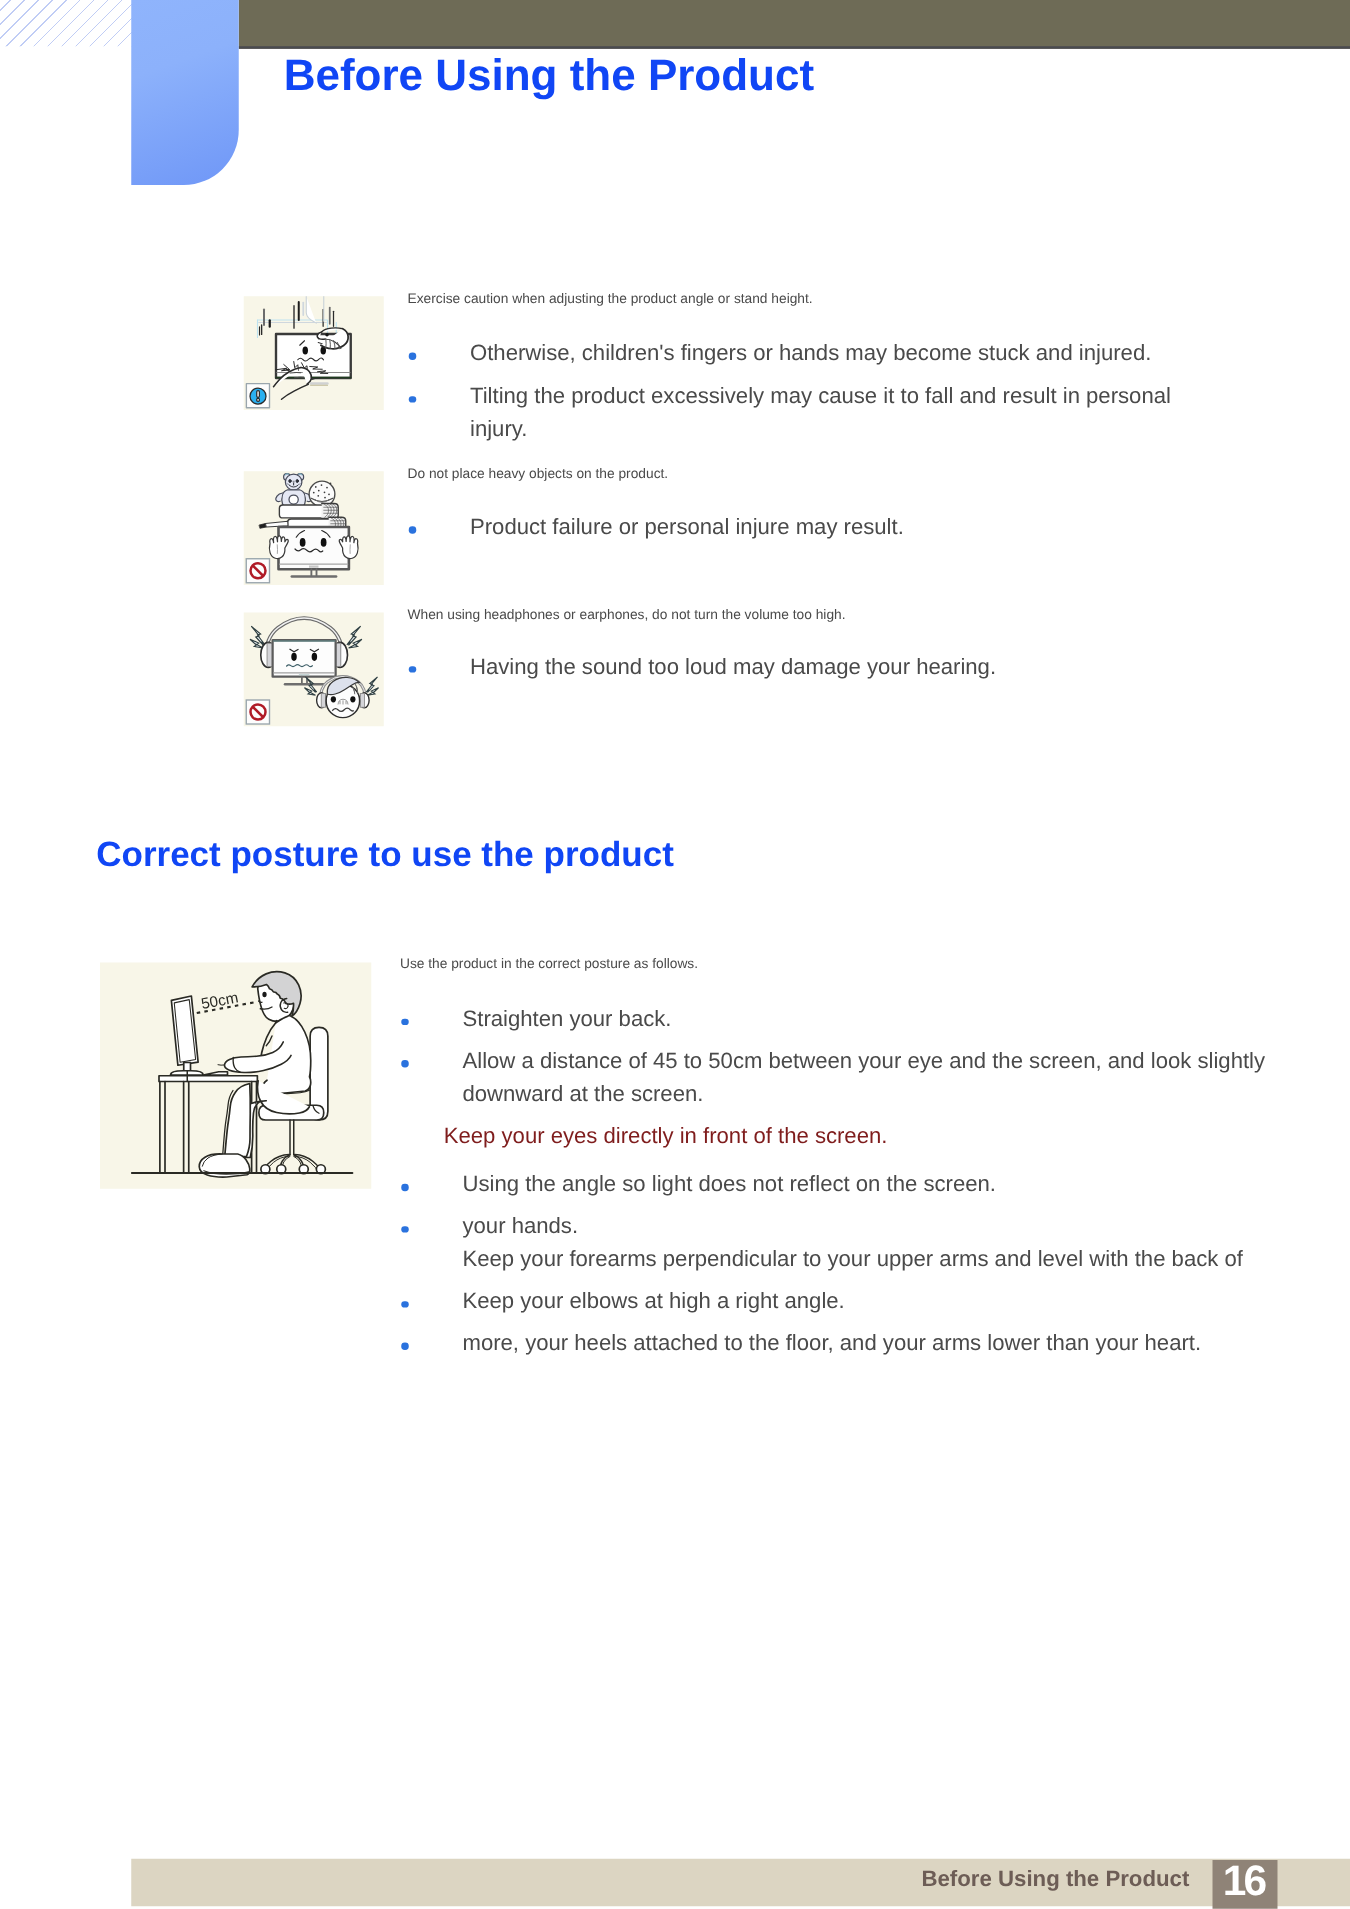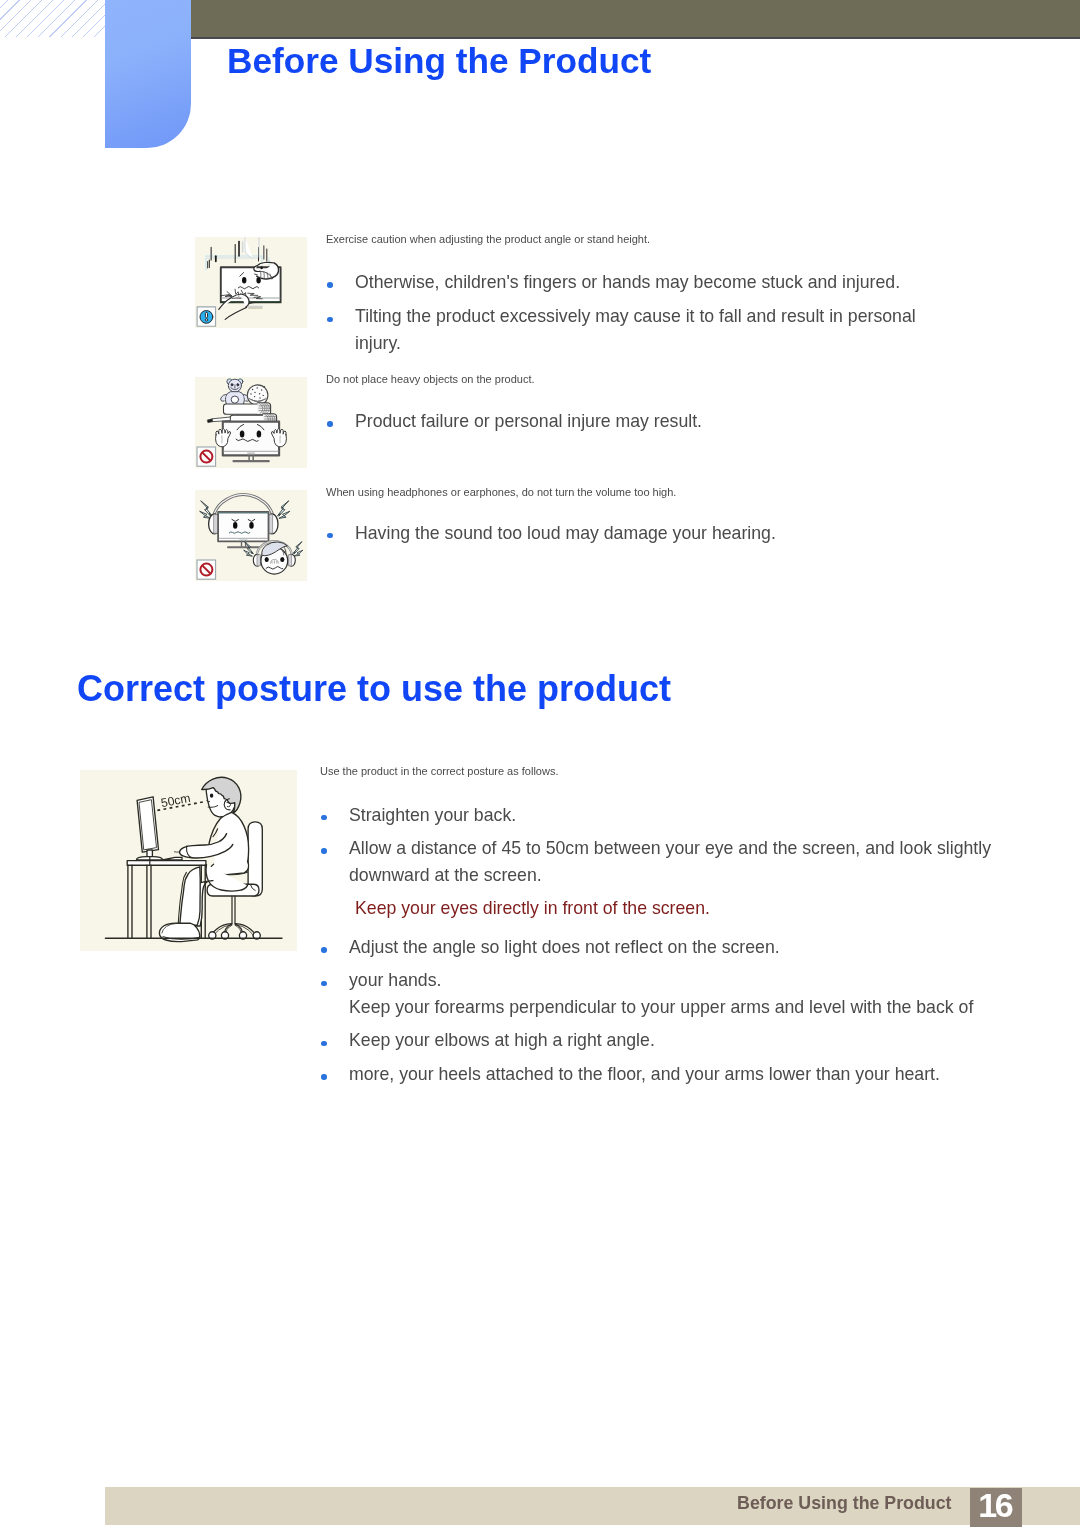--- a/index.html
+++ b/index.html
@@ -18,25 +18,25 @@
   .tab{position:absolute;left:105px;top:0;width:86px;height:148px;
     border-bottom-right-radius:44px;
     background:linear-gradient(160deg,#8fb4fc 0%,#8cb1fb 35%,#6f97f7 100%);}
   .hdr-title{position:absolute;left:227px;top:41px;font-size:35.2px;font-weight:bold;
     color:#1046f5;white-space:nowrap;}
   .fig{position:absolute;background:#f8f6e8;}
   .lead{position:absolute;font-size:11px;color:#4a4a4a;white-space:nowrap;}
   .bul{position:absolute;font-size:17.7px;color:#4a4a4a;}
     .bul .dot{position:absolute;left:0;top:13.3px;width:5.6px;height:5.6px;border-radius:50%;
     background:#2a72de;}
-  .bul .txt{display:block;margin-left:28px;line-height:26.6px;}
+  .bul .txt{display:block;margin-left:49px;line-height:26.6px;}
   .cont{position:absolute;font-size:17.7px;color:#7f1d1d;line-height:27px;}
 
   
-  .h2{position:absolute;left:77px;font-size:36px;font-weight:bold;color:#1046f5;
+  .h2{position:absolute;left:77px;font-size:28px;font-weight:bold;color:#1046f5;
     white-space:nowrap;}
 
   
   .footbar{position:absolute;left:105px;top:1487px;width:975px;height:38px;
     background:#dcd5c2;}
   .foot-title{position:absolute;right:128.5px;top:1493px;font-size:17.8px;font-weight:bold;
     color:#6d5d56;white-space:nowrap;}
   .pagebox{position:absolute;left:970px;top:1488px;width:52px;height:39px;
     background:#8f8377;}
   .pagenum{position:absolute;left:970px;top:1486px;width:52px;height:39px;
@@ -476,21 +476,21 @@
         <span class="dot"></span>
         <span class="txt">
           <span style="display: block;">Allow a distance of 45 to 50cm between your eye and the screen, and look slightly</span>
           <span style="display: block;">downward at the screen.</span>
         </span>
       </div>
       <div class="cont" style="left: 355px; top: 894.5px;">Keep your eyes directly in front of the screen.</div>
       <div class="bul" style="left: 321px; top: 933.8px;">
         <span class="dot"></span>
         <span class="txt">
-          <span style="display: block;">Adjust the angle so light does not reflect on the screen.</span>
+          <span style="display: block;">Using the angle so light does not reflect on the screen.</span>
         </span>
       </div>
       <div class="bul" style="left: 321px; top: 967.3px;">
         <span class="dot"></span>
         <span class="txt">
           <span style="display: block;">your hands.</span>
           <span style="display: block;">Keep your forearms perpendicular to your upper arms and level with the back of</span>
         </span>
       </div>
       <div class="bul" style="left: 321px; top: 1027.3px;">

